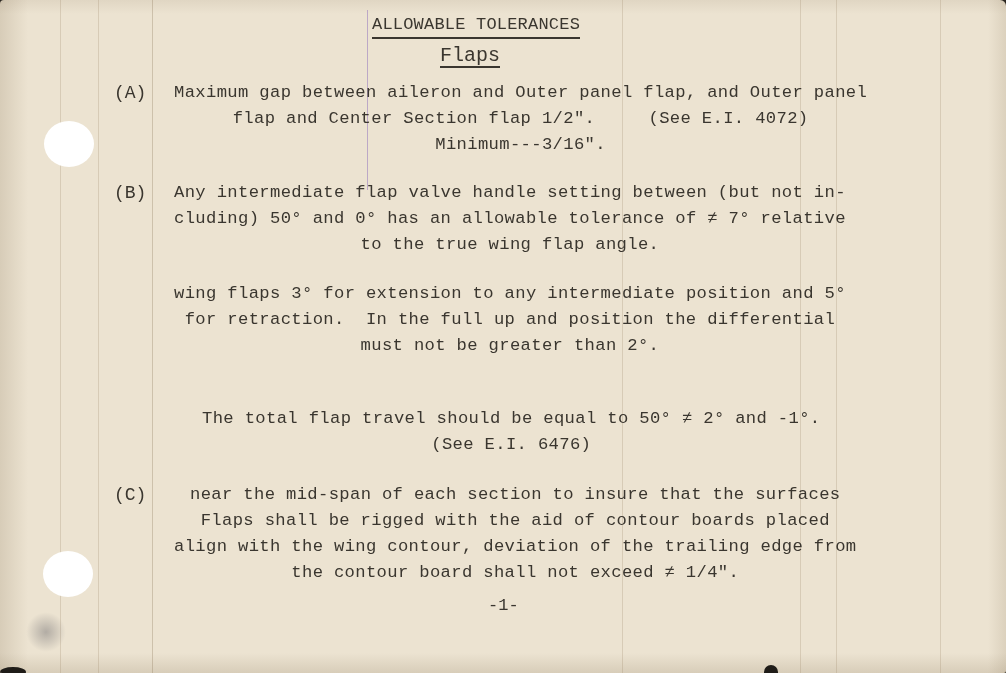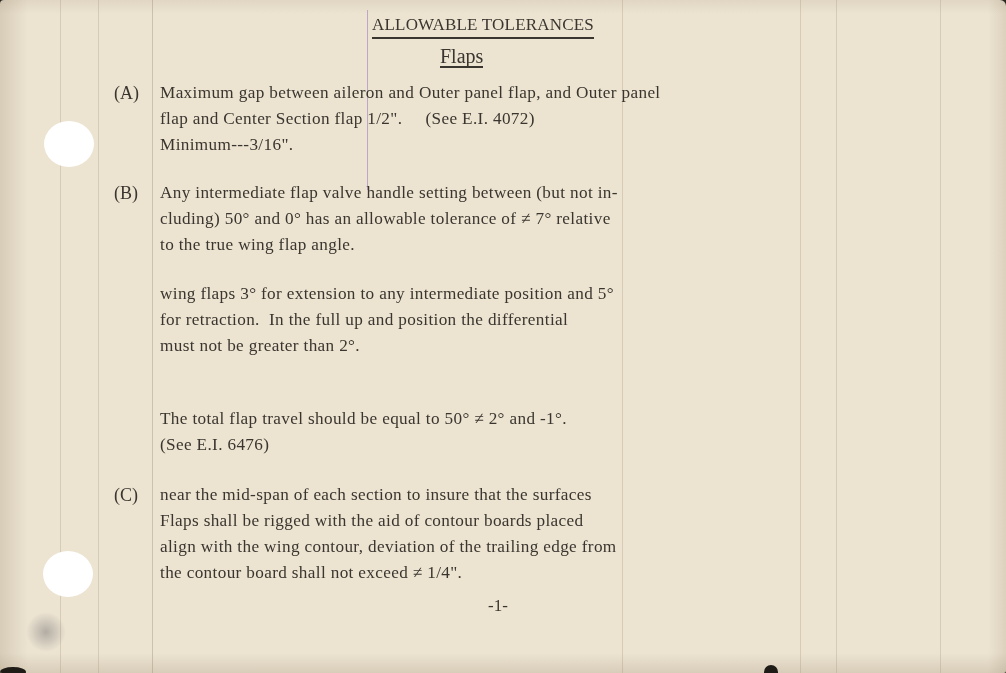--- a/index.html
+++ b/index.html
@@ -15,21 +15,21 @@
       left: 0; top: 0;
       width: 1006px;
       height: 673px;
       background: #ece3d1;
       background-image:
         linear-gradient(90deg, rgba(120,100,70,0.18) 0px, rgba(120,100,70,0) 28px),
         linear-gradient(270deg, rgba(120,100,70,0.14) 0px, rgba(120,100,70,0) 18px),
         linear-gradient(180deg, rgba(120,100,70,0.10) 0px, rgba(120,100,70,0) 14px),
         linear-gradient(0deg, rgba(110,90,60,0.16) 0px, rgba(110,90,60,0) 20px);
       border-radius: 4px 6px 2px 2px;
-      font-family: Liberation Serif, serif;
+      font-family: Liberation Mono, monospace;
       color: #3a362f;
       overflow: hidden;
     }
     
     .rule {
       position: absolute;
       top: 0;
       width: 1px;
       height: 673px;
       background: rgba(160,140,110,0.28);
@@ -91,25 +91,26 @@
       border-bottom: 2px solid #3a362f;
       line-height: 20px;
     }
     .label {
       position: absolute;
       font-size: 18px;
       line-height: 26px;
     }
     .para {
       position: absolute;
-      left: 160px;
+      left: 174px;
       font-size: 17.2px;
       line-height: 26px;
       white-space: pre;
       letter-spacing: 0.35px;
+      text-align: center;
     }
     .page-num {
       position: absolute;
       left: 488px;
       top: 596px;
       font-size: 17px;
     }
   </style>
 </head>
 <body>
@@ -135,19 +136,19 @@
   <div class="subtitle">Flaps</div>
 
   <div class="label" style="left:114px; top:80px;">(A)</div>
   <div class="para" style="top:80px;"><div>Maximum gap between aileron and Outer panel flap, and Outer panel</div><div>flap and Center Section flap 1/2".     (See E.I. 4072)</div><div>Minimum---3/16".</div></div>
 
   <div class="label" style="left:114px; top:180px;">(B)</div>
   <div class="para" style="top:180px;"><div>Any intermediate flap valve handle setting between (but not in-</div><div>cluding) 50° and 0° has an allowable tolerance of ≠ 7° relative</div><div>to the true wing flap angle.</div></div>
 
   <div class="para" style="top:281px;"><div>wing flaps 3° for extension to any intermediate position and 5°</div><div>for retraction.  In the full up and position the differential</div><div>must not be greater than 2°.</div></div>
 
-  <div class="para" style="top:406px;"><div>The total flap travel should be equal to 50° ≠ 2° and -1°.</div><div>(See E.I. 6476)</div></div>
+  <div class="para" style="top:406px;margin-left:28px;"><div>The total flap travel should be equal to 50° ≠ 2° and -1°.</div><div>(See E.I. 6476)</div></div>
 
   <div class="label" style="left:114px; top:482px;">(C)</div>
   <div class="para" style="top:482px;"><div>near the mid-span of each section to insure that the surfaces</div><div>Flaps shall be rigged with the aid of contour boards placed</div><div>align with the wing contour, deviation of the trailing edge from</div><div>the contour board shall not exceed ≠ 1/4".</div></div>
 
   <div class="page-num">-1-</div>
 </div>
 
 </body></html>

